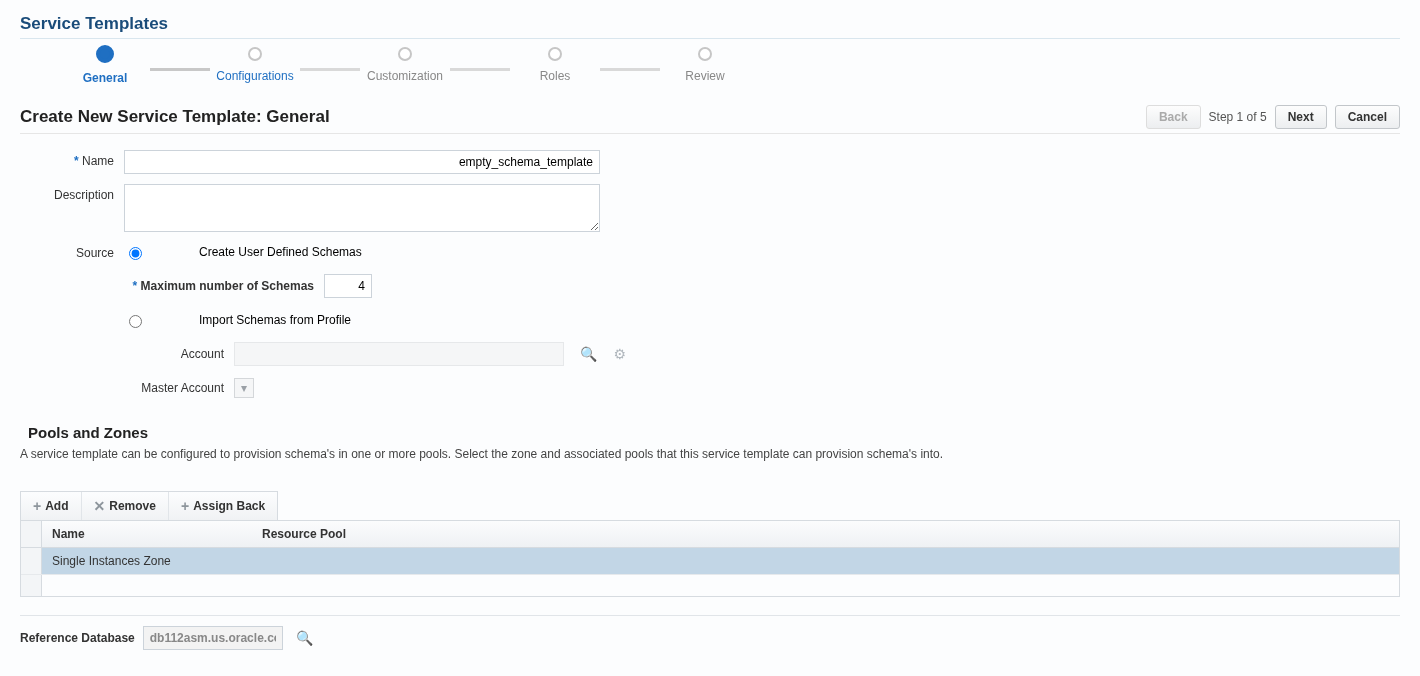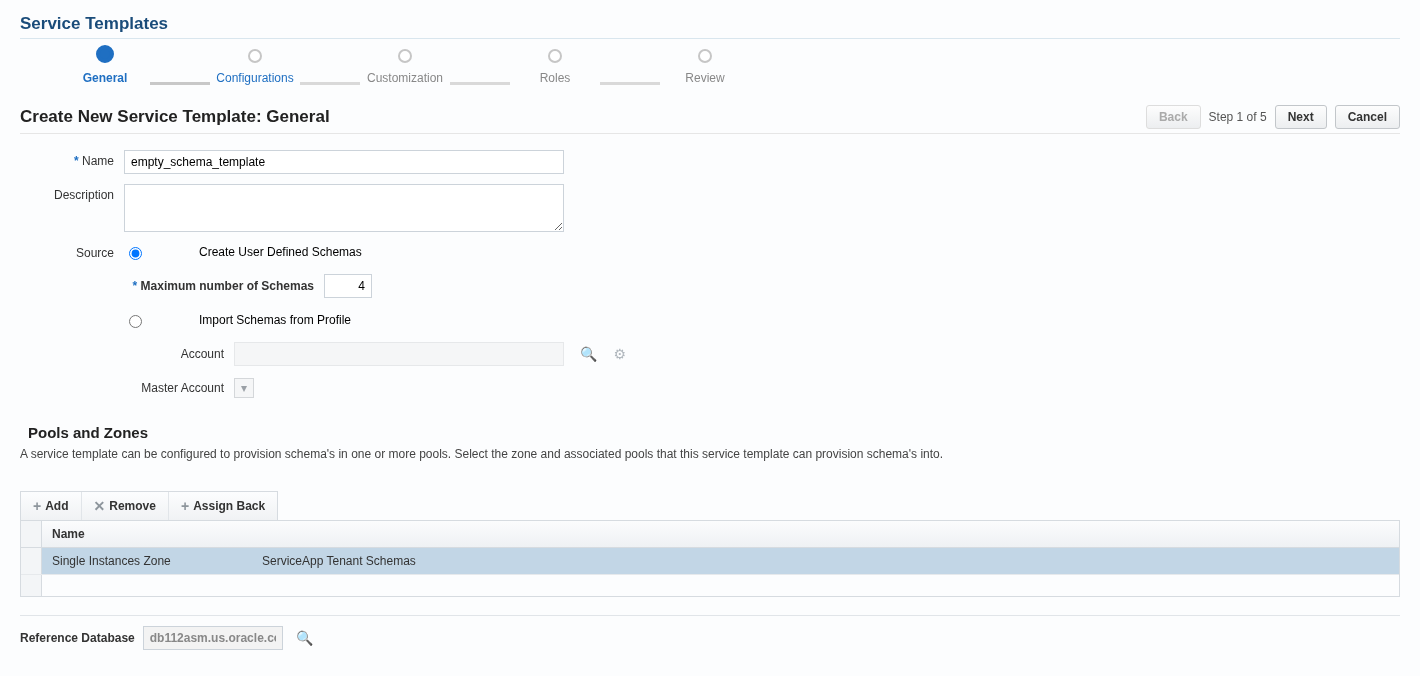--- a/index.html
+++ b/index.html
@@ -20,21 +20,21 @@
     font-weight: bold;
     margin: 6px 0 4px 0;
   }
   .rule {
     border: none;
     border-top: 1px solid #d9e6ee;
     margin: 0 0 4px 0;
   }
   .stepper {
     display: flex;
-    align-items: flex-end;
+    align-items: center;
     margin: 6px 0 20px 40px;
   }
   .step {
     display: flex;
     flex-direction: column;
     align-items: center;
     width: 90px;
     position: relative;
   }
   .step-dot {
@@ -111,21 +111,21 @@
     content: "* ";
     color: #1f6fc2;
     font-weight: bold;
   }
   .text-input, .num-input, .readonly-input {
     border: 1px solid #ccd3da;
     padding: 4px 6px;
     font-size: 12px;
     background: #fff;
   }
-  .text-input { width: 440px; }
+  .text-input { width: 476px; text-align: right; }
   textarea.text-input { height: 48px; resize: both; }
   .num-input { width: 48px; text-align: right; }
   .readonly-input { background: #f3f3f3; color: #888; width: 140px; font-weight: bold; }
   .radio-row { display: flex; align-items: center; gap: 6px; padding-top: 2px;}
   .radio-row label { color: #000000; margin-left: 48px; }
   .sub-row { display: flex; align-items: center; margin-bottom: 12px; gap: 10px;}
   .sub-label { width: 190px; text-align: right; color: #333; font-weight: bold;}
   .sub-label.req::before { content: "* "; color: #1f6fc2; }
   .sub-label.plain { font-weight: normal; }
   .profile-box {
@@ -303,25 +303,25 @@
     <div class="tool-btn">
       <span class="tool-icon">+</span>
       <span>Assign Back</span>
     </div>
   </div>
 
   <div class="grid">
     <div class="grid-head">
       <div class="cell col-rowhead"></div>
       <div class="cell col-name">Name</div>
+      <div class="cell col-pool">Resource Pool</div>
     </div>
     <div class="grid-row selected">
       <div class="cell col-rowhead"></div>
       <div class="cell col-name">Single Instances Zone</div>
-      <div class="cell col-pool">ServiceApp Tenant Schemas</div>
     </div>
     <div class="grid-row grid-empty">
       <div class="cell col-rowhead"></div>
       <div class="cell"></div>
     </div>
   </div>
 
   <hr class="bottom-sep">
 
   <div class="ref-row">

